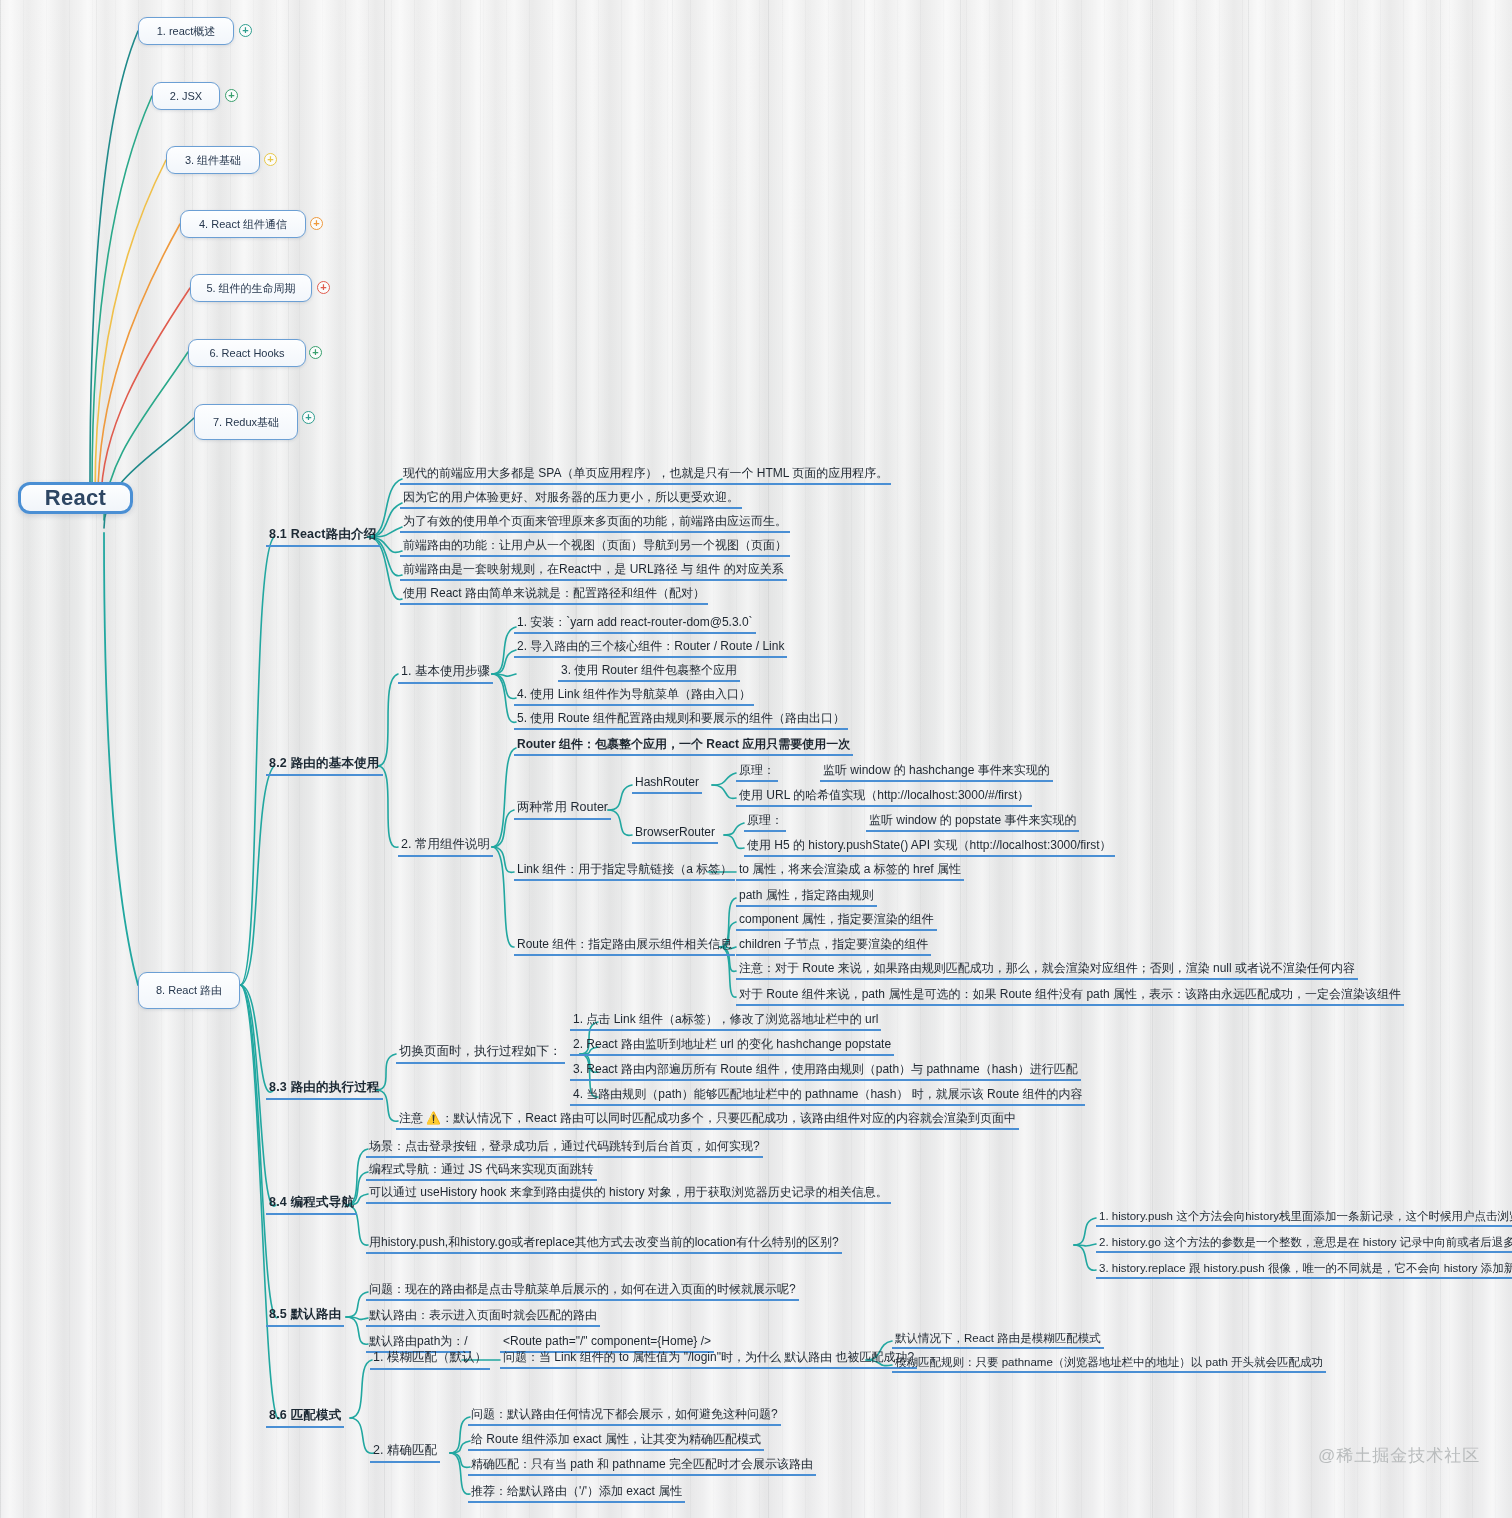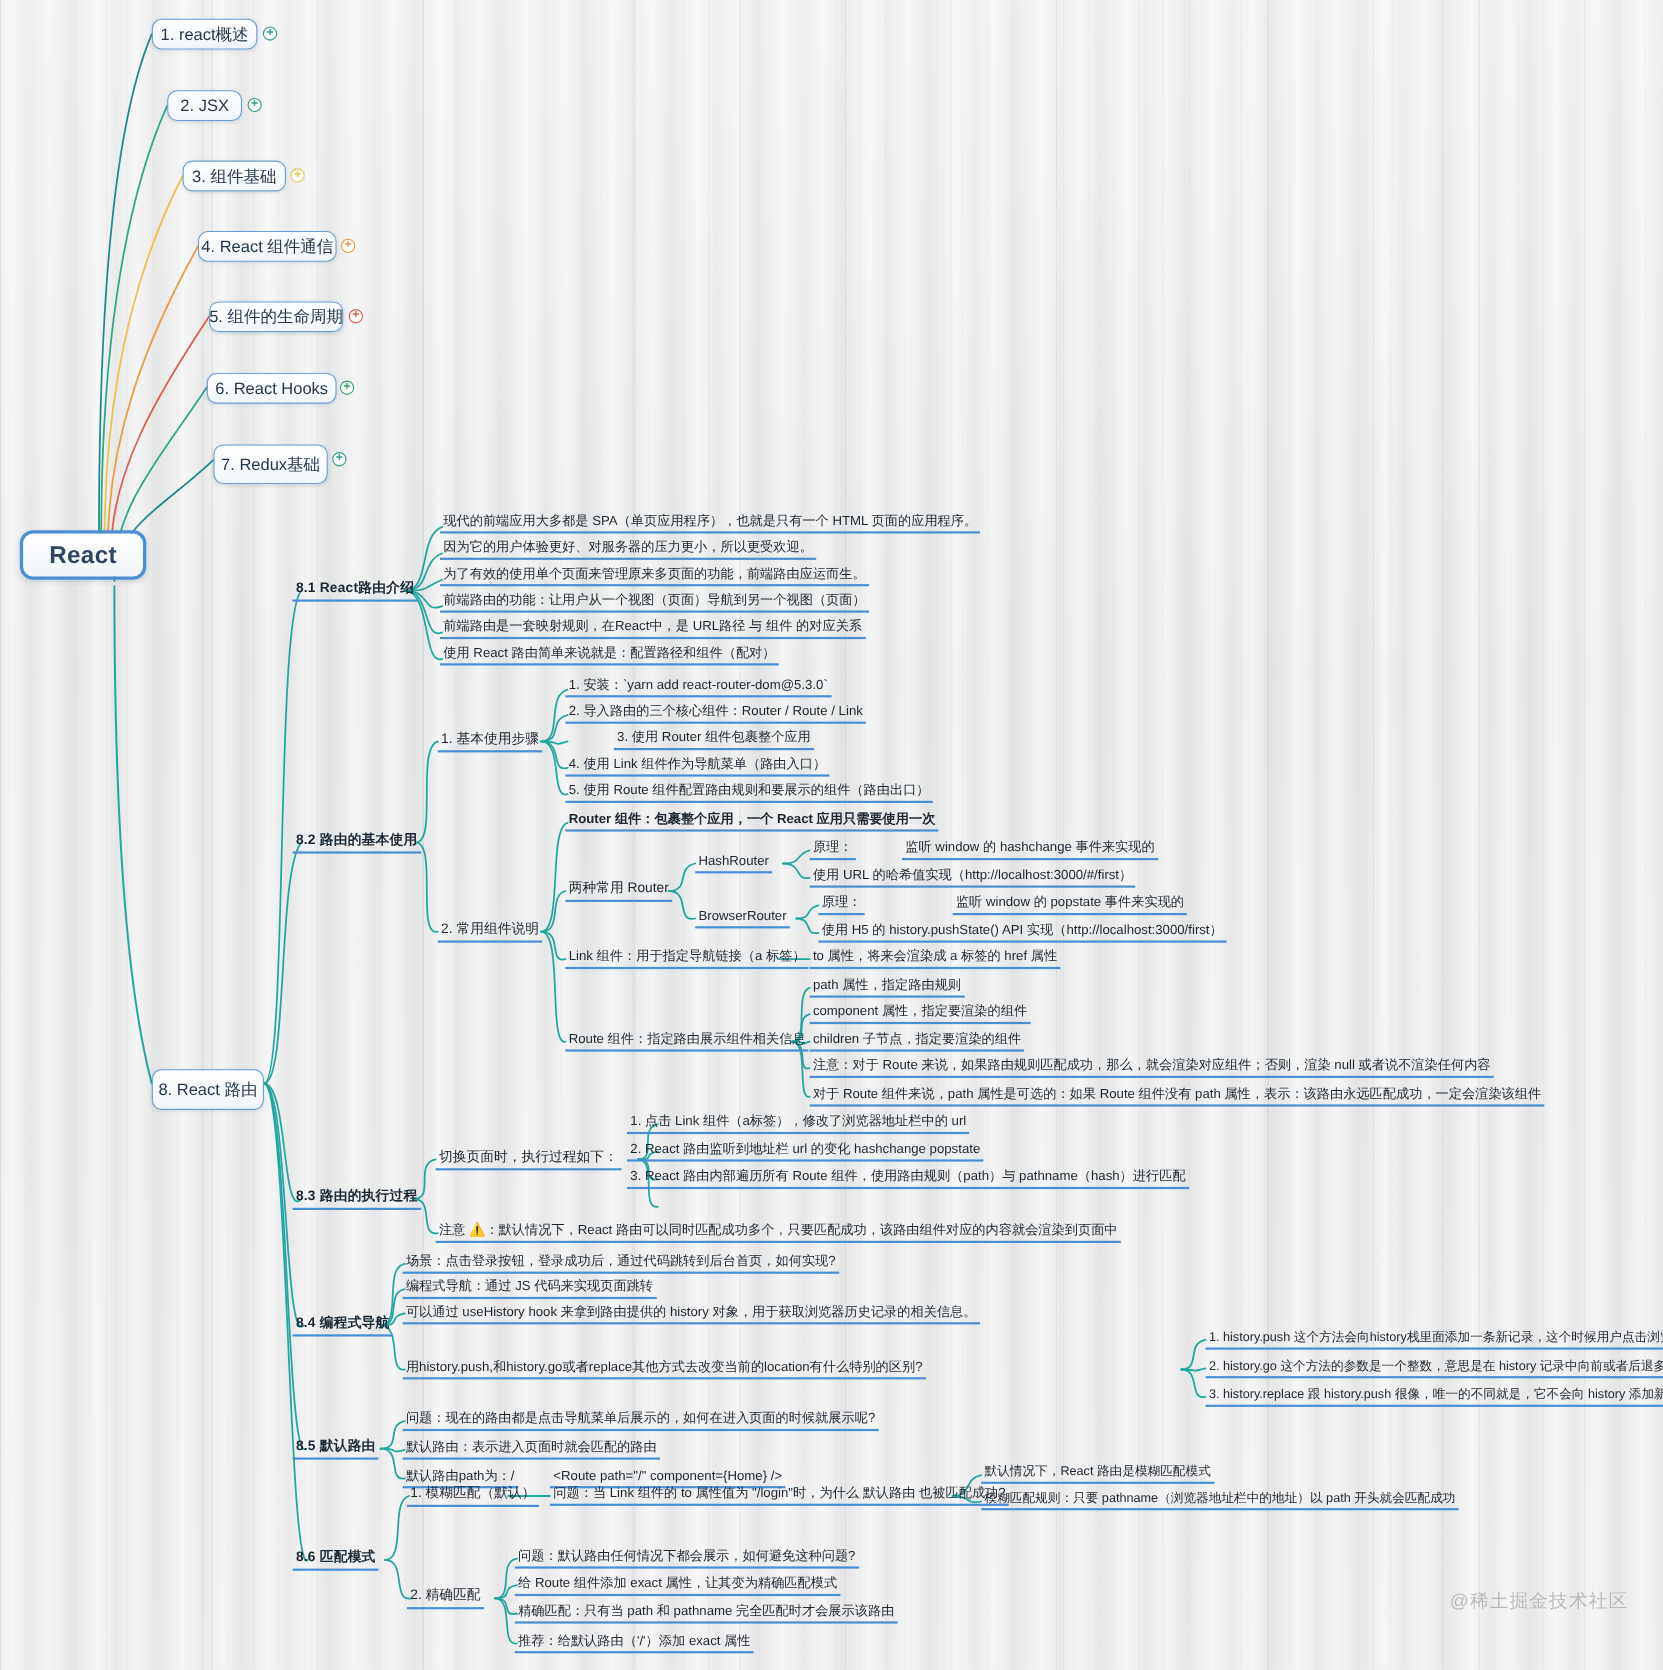--- a/index.html
+++ b/index.html
@@ -41,21 +41,21 @@
     color:#2e4663; font-size:22px; font-weight:700;
     display:flex; align-items:center; justify-content:center;
     box-shadow:0 2px 5px rgba(60,80,110,.17);
     letter-spacing:.3px;
   }
   
   .branch-node{
     position:absolute; box-sizing:border-box;
     background:linear-gradient(180deg,#fdfeff 0%,#f2f6fb 100%);
     border:1.6px solid #6b9fd4; border-radius:9px;
-    color:#26374d; font-size:15px; font-weight:500;
+    color:#26374d; font-size:11px; font-weight:500;
     display:flex; align-items:center; justify-content:center;
     padding:0 10px; white-space:nowrap;
     box-shadow:0 1px 3px rgba(60,80,110,.15);
   }
   
   .expander{
     position:absolute; width:13px; height:13px; border-radius:50%;
     border:1.4px solid #3aa06e; background:#fbfcfc;
     display:flex; align-items:center; justify-content:center;
     font-size:11px; line-height:1; color:#3aa06e; font-weight:700;
@@ -173,21 +173,21 @@
       <path d="M866,1360 C884,1360 876,1344 892,1341" stroke="#21a7a0"></path>
       <path d="M866,1360 C884,1360 876,1368 892,1365" stroke="#21a7a0"></path>
 
       <path d="M450,1453 C468,1453 452,1420 470,1417" stroke="#21a7a0"></path>
       <path d="M450,1453 C468,1453 454,1444 470,1441" stroke="#21a7a0"></path>
       <path d="M450,1453 C468,1453 454,1470 470,1467" stroke="#21a7a0"></path>
       <path d="M450,1453 C468,1453 454,1497 470,1494" stroke="#21a7a0"></path>
     </g>
   </svg>
 
-  <div class="root-node" style="left:18px; top:482px; width:115px; height:45px;">
+  <div class="root-node" style="left:18px; top:482px; width:115px; height:32px;">
     <span>React</span>
   </div>
 
   <div class="branch-node" style="left:138px; top:17px; width:96px; height:28px;">
     <span>1. react概述</span>
   </div>
   <div class="expander" style="left:239px; top:24px; border-color:#2f9e8f; color:#2f9e8f;">
     <span>+</span>
   </div>
 
@@ -278,20 +278,21 @@
   <div class="tnode leaf" style="left:736px; top:912px;">component 属性，指定要渲染的组件</div>
   <div class="tnode leaf" style="left:736px; top:937px;">children 子节点，指定要渲染的组件</div>
   <div class="tnode leaf" style="left:736px; top:961px;">注意：对于 Route 来说，如果路由规则匹配成功，那么，就会渲染对应组件；否则，渲染 null 或者说不渲染任何内容</div>
   <div class="tnode leaf" style="left:736px; top:987px;">对于 Route 组件来说，path 属性是可选的：如果 Route 组件没有 path 属性，表示：该路由永远匹配成功，一定会渲染该组件</div>
 
   <div class="tnode sec" style="left:266px; top:1080px;">8.3 路由的执行过程</div>
   <div class="tnode mid" style="left:396px; top:1044px;">切换页面时，执行过程如下：</div>
   <div class="tnode leaf" style="left:570px; top:1012px;">1. 点击 Link 组件（a标签），修改了浏览器地址栏中的 url</div>
   <div class="tnode leaf" style="left:570px; top:1037px;">2. React 路由监听到地址栏 url 的变化 hashchange popstate</div>
   <div class="tnode leaf" style="left:570px; top:1062px;">3. React 路由内部遍历所有 Route 组件，使用路由规则（path）与 pathname（hash）进行匹配</div>
+  <div class="tnode leaf" style="left:570px; top:1087px;">4. 当路由规则（path）能够匹配地址栏中的 pathname（hash） 时，就展示该 Route 组件的内容</div>
   <div class="tnode leaf" style="left:396px; top:1111px;">注意 ⚠️：默认情况下，React 路由可以同时匹配成功多个，只要匹配成功，该路由组件对应的内容就会渲染到页面中</div>
 
   <div class="tnode sec" style="left:266px; top:1195px;">8.4 编程式导航</div>
   <div class="tnode leaf" style="left:366px; top:1139px;">场景：点击登录按钮，登录成功后，通过代码跳转到后台首页，如何实现?</div>
   <div class="tnode leaf" style="left:366px; top:1162px;">编程式导航：通过 JS 代码来实现页面跳转</div>
   <div class="tnode leaf" style="left:366px; top:1185px;">可以通过 useHistory hook 来拿到路由提供的 history 对象，用于获取浏览器历史记录的相关信息。</div>
   <div class="tnode leaf" style="left:366px; top:1235px;">用history.push,和history.go或者replace其他方式去改变当前的location有什么特别的区别?</div>
   <div class="tnode tiny" style="left:1096px; top:1209px;">1. history.push 这个方法会向history栈里面添加一条新记录，这个时候用户点击浏览器的回退按钮可以回到之前的路径。</div>
   <div class="tnode tiny" style="left:1096px; top:1235px;">2. history.go 这个方法的参数是一个整数，意思是在 history 记录中向前或者后退多少步，类似 window.history.go(n)</div>
   <div class="tnode tiny" style="left:1096px; top:1261px;">3. history.replace 跟 history.push 很像，唯一的不同就是，它不会向 history 添加新记录，而是跟它的方法名一样 —— 替换掉当前的 history 记录。</div>

